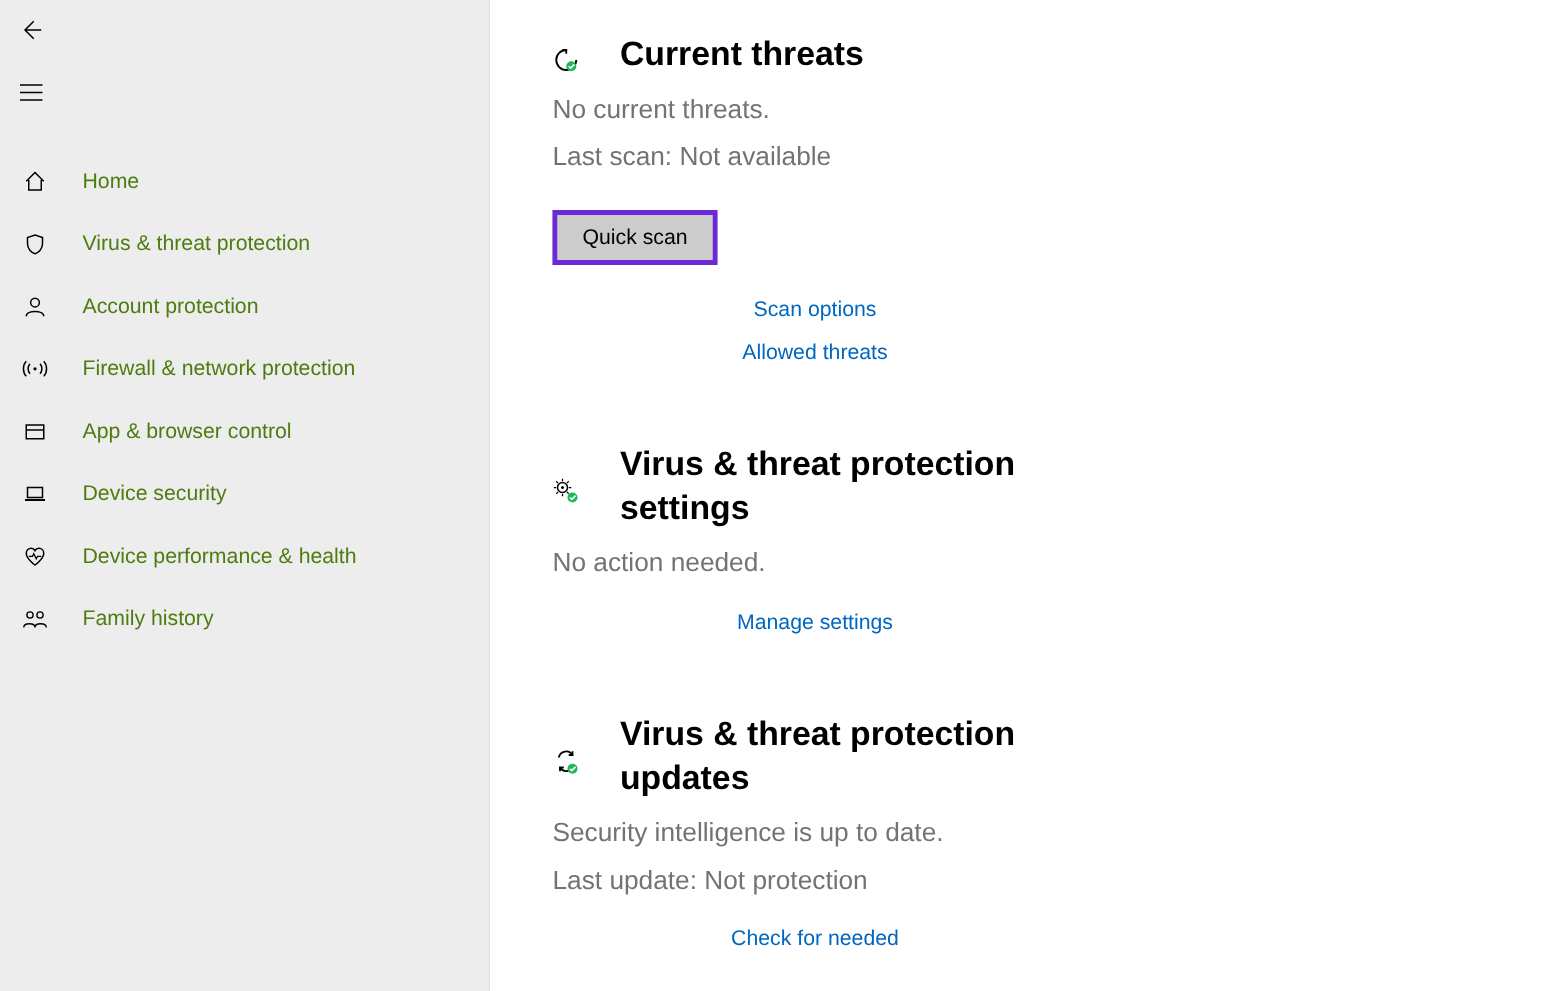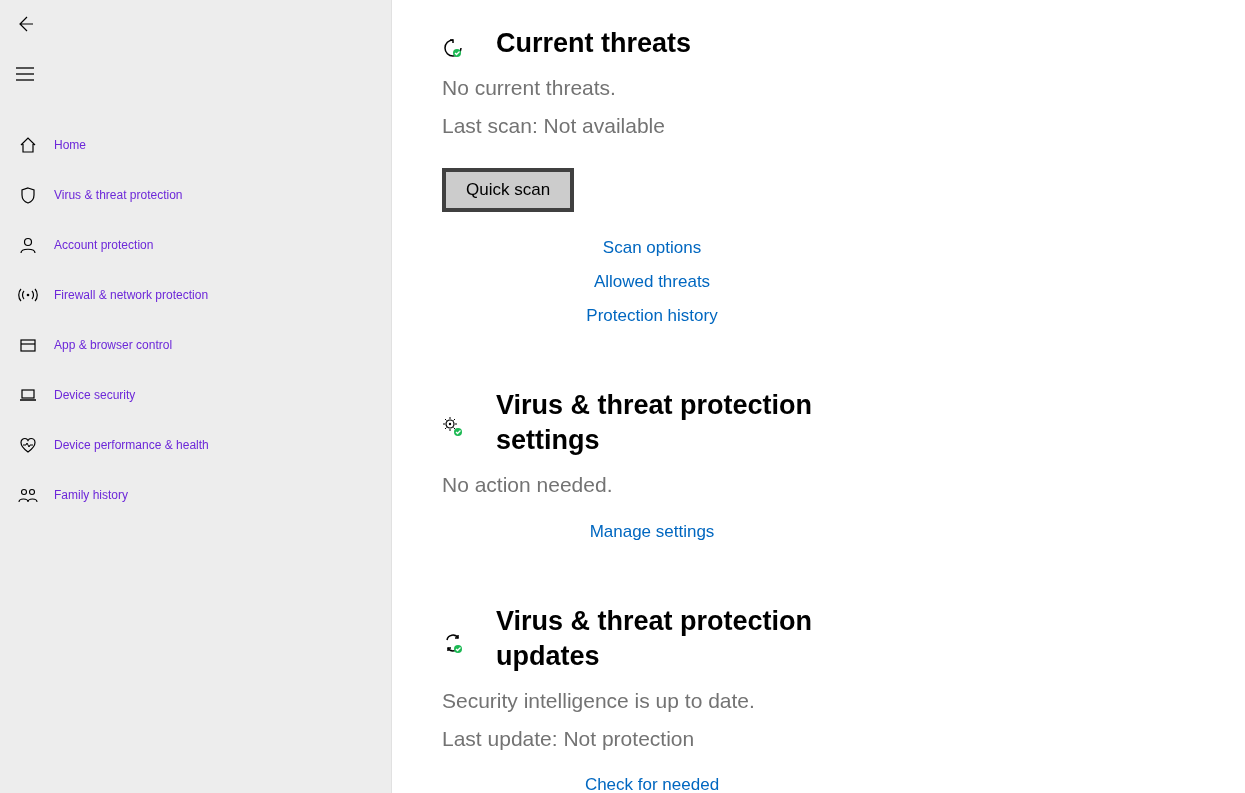--- a/index.html
+++ b/index.html
@@ -47,22 +47,23 @@
   }
   .nav {
     margin-top: 28px;
   }
   .nav-item {
     display: flex;
     align-items: center;
     height: 50px;
     padding-left: 8px;
     cursor: pointer;
-    font-size: 12px;
-    color: #6d28d9;
+    font-size: 17px;
+    color: #4d7c0f;
+    gap: 12px;
   }
   .nav-item .icon-slot {
     width: 40px;
     display: flex;
     justify-content: center;
     align-items: center;
   }
   .nav-item .label {
     padding-left: 6px;
   }
@@ -114,21 +115,21 @@
     cursor: pointer;
     margin-left: 10px;
   }
   .highlight-wrap {
     display: inline-block;
     background: #cccccc;
     padding: 0;
   }
   .highlight-frame {
     display: inline-block;
-    border: 4px solid #404040;
+    border: 4px solid #6d28d9;
     padding: 0;
   }
   .links {
     margin-top: 26px;
     text-align: center;
   }
   .link {
     color: #0067c0;
     font-size: 17px;
     cursor: pointer;
@@ -263,21 +264,20 @@
       <div class="btn-row">
         <span class="highlight-wrap">
           <span class="highlight-frame">
             <button class="win-btn" style="margin-left:0;">Quick scan</button>
           </span>
         </span>
       </div>
       <div class="links">
         <div class="link">Scan options</div>
         <div class="link">Allowed threats</div>
-        <div class="link">Protection history</div>
       </div>
     </div>
 
     <div class="section">
       <div class="section-head">
         <div class="section-icon">
           <svg width="22" height="22" viewBox="0 0 22 22">
             <circle cx="8" cy="8" r="4" stroke="#000" stroke-width="1.2" fill="none"></circle>
             <circle cx="8" cy="8" r="1.2" fill="#000"></circle>
             <path d="M8 3 V1 M8 13 V15 M3 8 H1 M13 8 H15 M4.5 4.5 L3 3 M11.5 11.5 L13 13 M4.5 11.5 L3 13 M11.5 4.5 L13 3" stroke="#000" stroke-width="1"></path>

